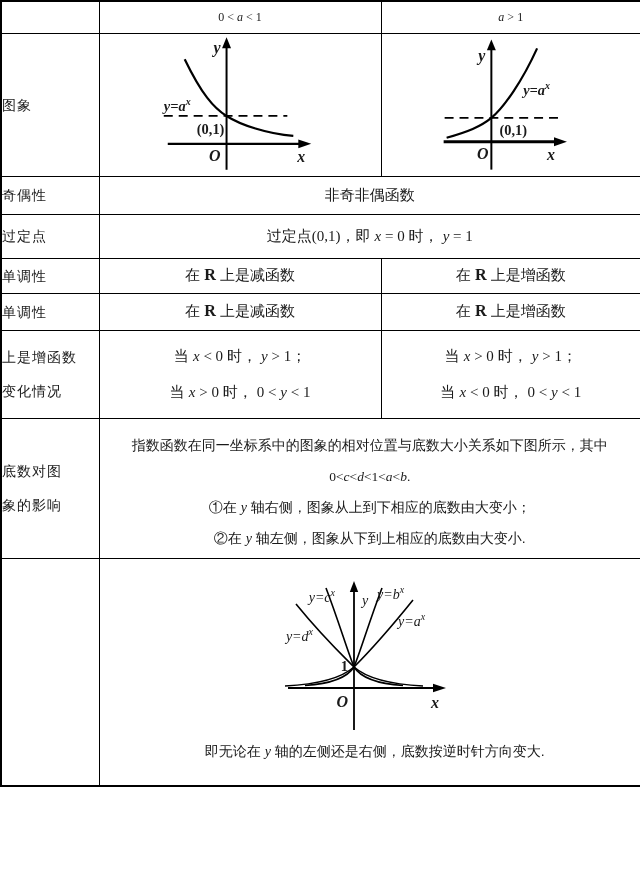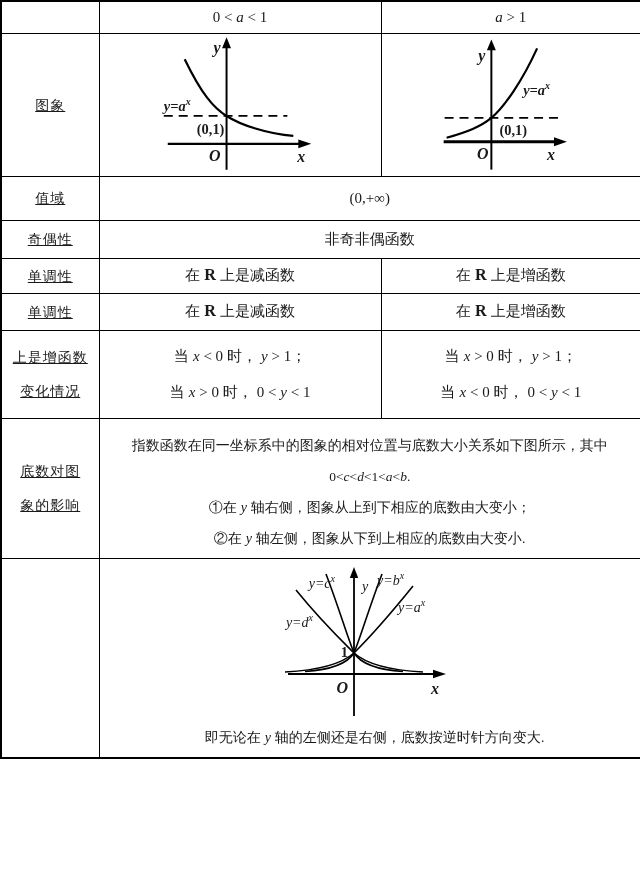--- a/index.html
+++ b/index.html
@@ -1,25 +1,25 @@
 <!DOCTYPE html>
 <html><head>
 <meta charset="utf-8">
 <style>
   html,body{margin:0;padding:0;background:#fff;}
   body{width:640px;font-family:"Liberation Sans",sans-serif;color:#1a1a1a;}
   table{border-collapse:collapse;width:640px;table-layout:fixed;margin:0;
         border:2px solid #000;}
   td{border:1.5px solid #000;padding:0;vertical-align:middle;overflow:hidden;}
   
-  td.lab{text-align:center;font-size:14px;letter-spacing:1px;text-decoration:underline;}
+  td.lab{font-size:14px;letter-spacing:1px;}
   td.lab .lline{line-height:34px;}
   
   td.val{text-align:center;font-size:15px;}
-  td.hdr{text-align:center;font-size:15px;}
+  td.hdr{text-align:center;font-size:12px;}
   
   .f-c{font-family:"Liberation Sans",sans-serif;margin-top:36px;}
   .f-m{font-family:"Liberation Serif",serif;}
   .f-i{font-family:"Liberation Serif",serif;font-style:italic;}
   .f-b{font-family:"Liberation Serif",serif;font-weight:bold;font-size:108%;}
   .sup{vertical-align:super;font-size:66%;line-height:0;}
   
   .twolines{display:flex;flex-direction:column;justify-content:flex-start;
             align-items:center;height:100%;gap:17px;}
   
@@ -89,35 +89,35 @@
         <text class="sv-fn" x="142" y="61"><tspan>y=a</tspan><tspan dy="-6" font-size="10">x</tspan></text>
         <text class="sv-pt" x="132" y="101" text-anchor="middle">(0,1)</text>
         <text class="sv-ax" x="107" y="125" text-anchor="end">O</text>
         <text class="sv-ax" x="166" y="126">x</text>
       </svg>
       </div>
     </td>
   </tr>
 
 
-  <tr style="height:44px">
-    <td class="lab">
-      <div class="lline">值域</div>
-    </td>
-    <td class="val" colspan="2"><span class="f-m">(0,+∞)</span></td>
-  </tr>
 
   <tr style="height:38px">
     <td class="lab">
       <div class="lline">奇偶性</div>
     </td>
     <td class="val" colspan="2"><span class="f-c">非奇非偶函数</span></td>
   </tr>
 
 
+  <tr style="height:44px">
+    <td class="lab">
+      <div class="lline">过定点</div>
+    </td>
+    <td class="val" colspan="2"><span class="f-c">过定点</span><span class="f-m">(0,1)</span><span class="f-c">，即 </span><span class="f-i">x</span><span class="f-m"> = 0 </span><span class="f-c">时， </span><span class="f-i">y</span><span class="f-m"> = 1</span></td>
+  </tr>
 
   <tr style="height:33px">
     <td class="lab">
       <div class="lline">单调性</div>
     </td>
     <td class="val"><span class="f-c">在 </span><span class="f-b">R</span><span class="f-c"> 上是减函数</span></td>
     <td class="val"><span class="f-c">在 </span><span class="f-b">R</span><span class="f-c"> 上是增函数</span></td>
   </tr>
 
   <tr style="height:37px">
@@ -153,21 +153,21 @@
       <div class="lline">象的影响</div>
     </td>
     <td class="para" colspan="2">
       <div class="pline"><span class="f-c">指数函数在同一坐标系中的图象的相对位置与底数大小关系如下图所示，其中</span></div>
       <div class="pline small"><span class="f-m">0&lt;</span><span class="f-i">c</span><span class="f-m">&lt;</span><span class="f-i">d</span><span class="f-m">&lt;1&lt;</span><span class="f-i">a</span><span class="f-m">&lt;</span><span class="f-i">b</span><span class="f-m">.</span></div>
       <div class="pline"><span class="f-c">①在 </span><span class="f-i">y</span><span class="f-c"> 轴右侧，图象从上到下相应的底数由大变小；</span></div>
       <div class="pline"><span class="f-c">②在 </span><span class="f-i">y</span><span class="f-c"> 轴左侧，图象从下到上相应的底数由大变小.</span></div>
     </td>
   </tr>
 
-  <tr style="height:200px">
+  <tr style="height:228px">
     <td class="lab"></td>
     <td class="bottomcell" colspan="2">
       <svg width="536" height="160" viewBox="0 0 536 160">
         <line x1="254" y1="10" x2="254" y2="152" stroke="#000" stroke-width="1.8"></line>
         <polygon points="254,3 249.8,14 258.2,14" fill="#000"></polygon>
         <line x1="188" y1="110" x2="338" y2="110" stroke="#000" stroke-width="1.8"></line>
         <polygon points="346,110 333,105.8 333,114.2" fill="#000"></polygon>
         <path d="M 226 10 C 239 44 247 72 254 89 C 261 100 280 106 303 107.5" fill="none" stroke="#000" stroke-width="1.6"></path>
         <path d="M 196 26 C 222 58 243 78 254 89 C 267 100.5 294 106.5 323 108" fill="none" stroke="#000" stroke-width="1.6"></path>
         <path d="M 282 10 C 269 44 261 72 254 89 C 247 100 228 106 205 107.5" fill="none" stroke="#000" stroke-width="1.6"></path>

